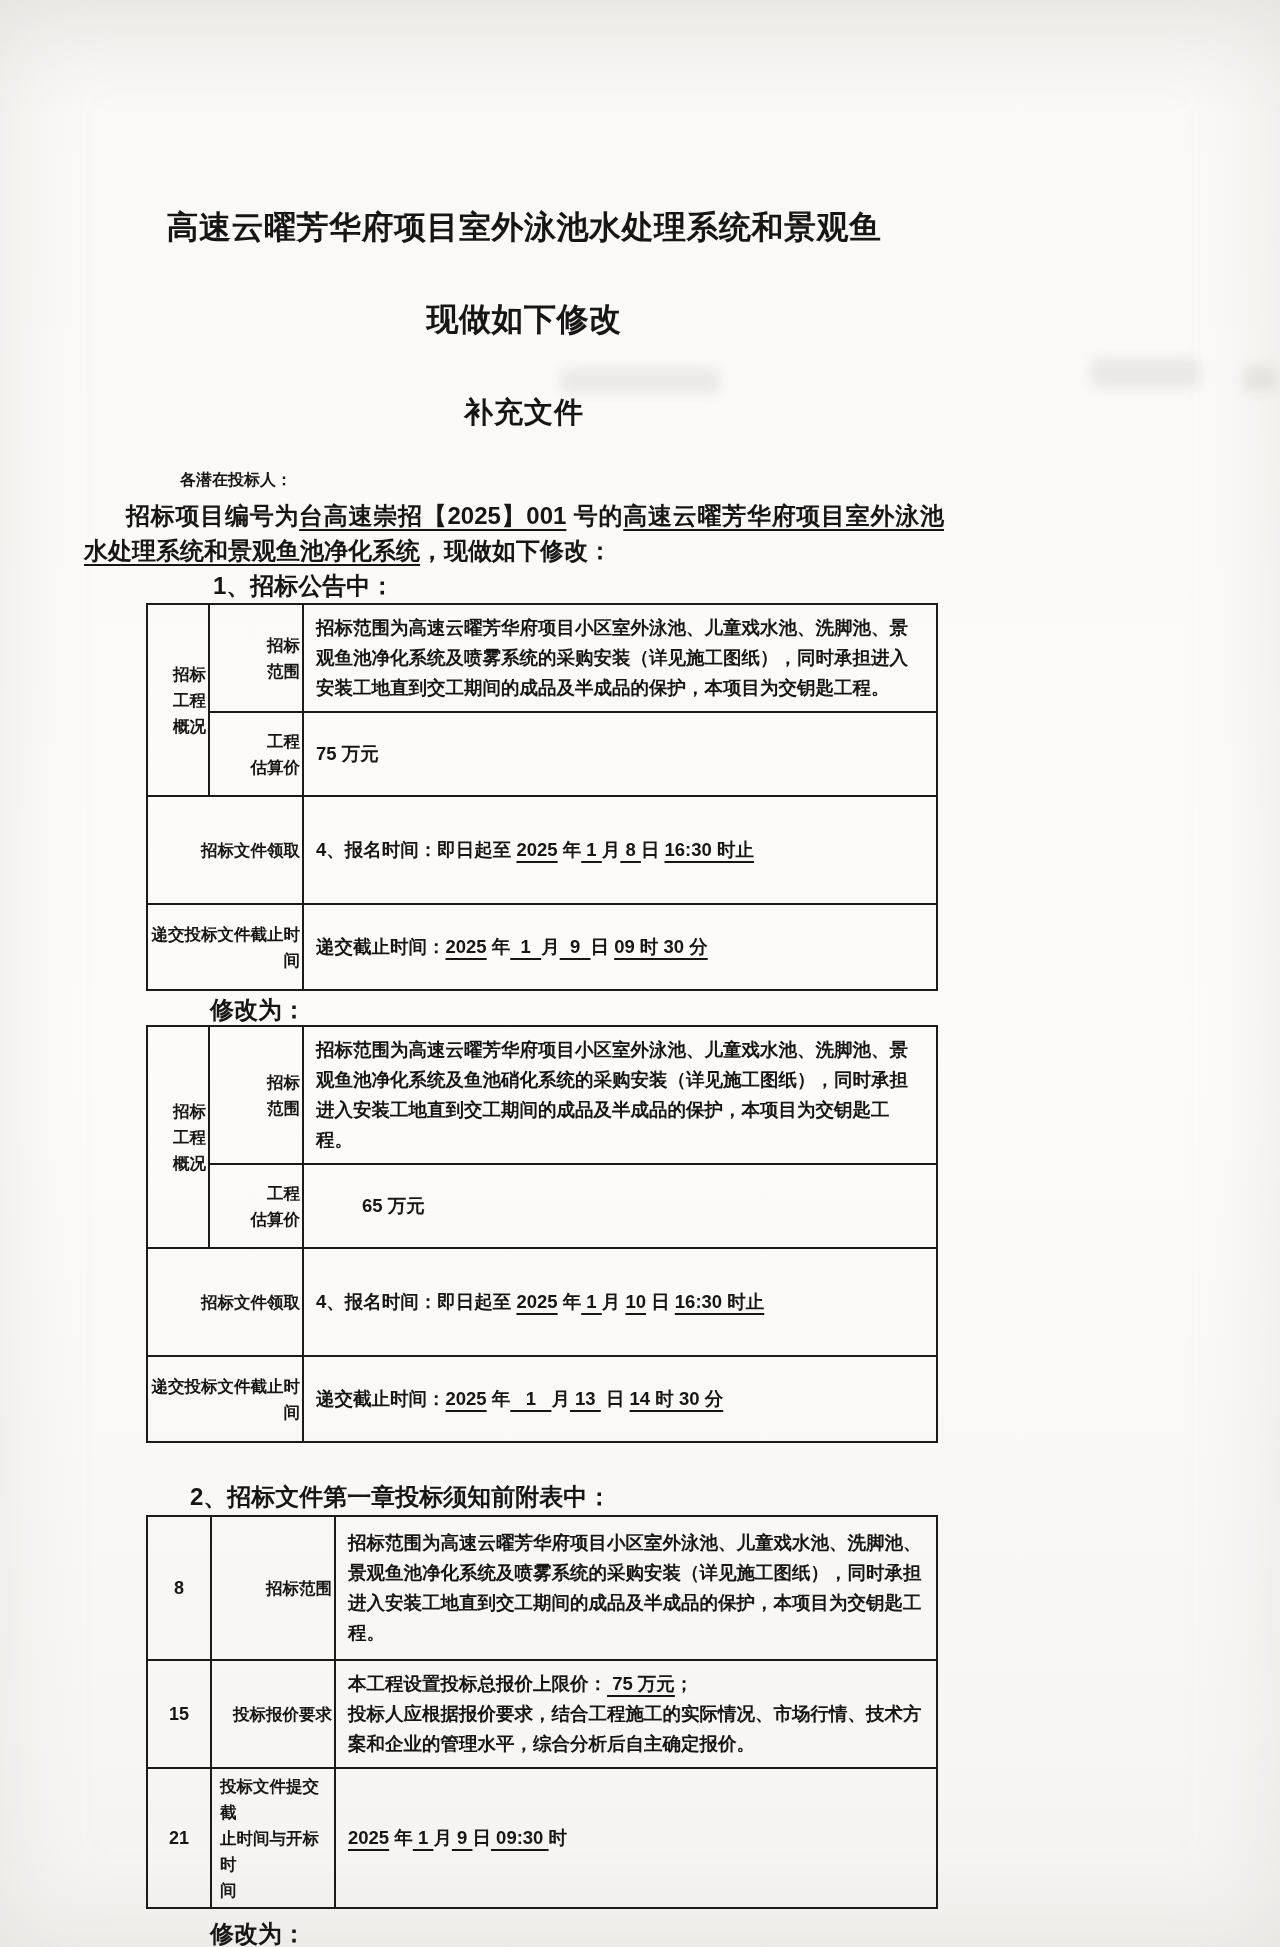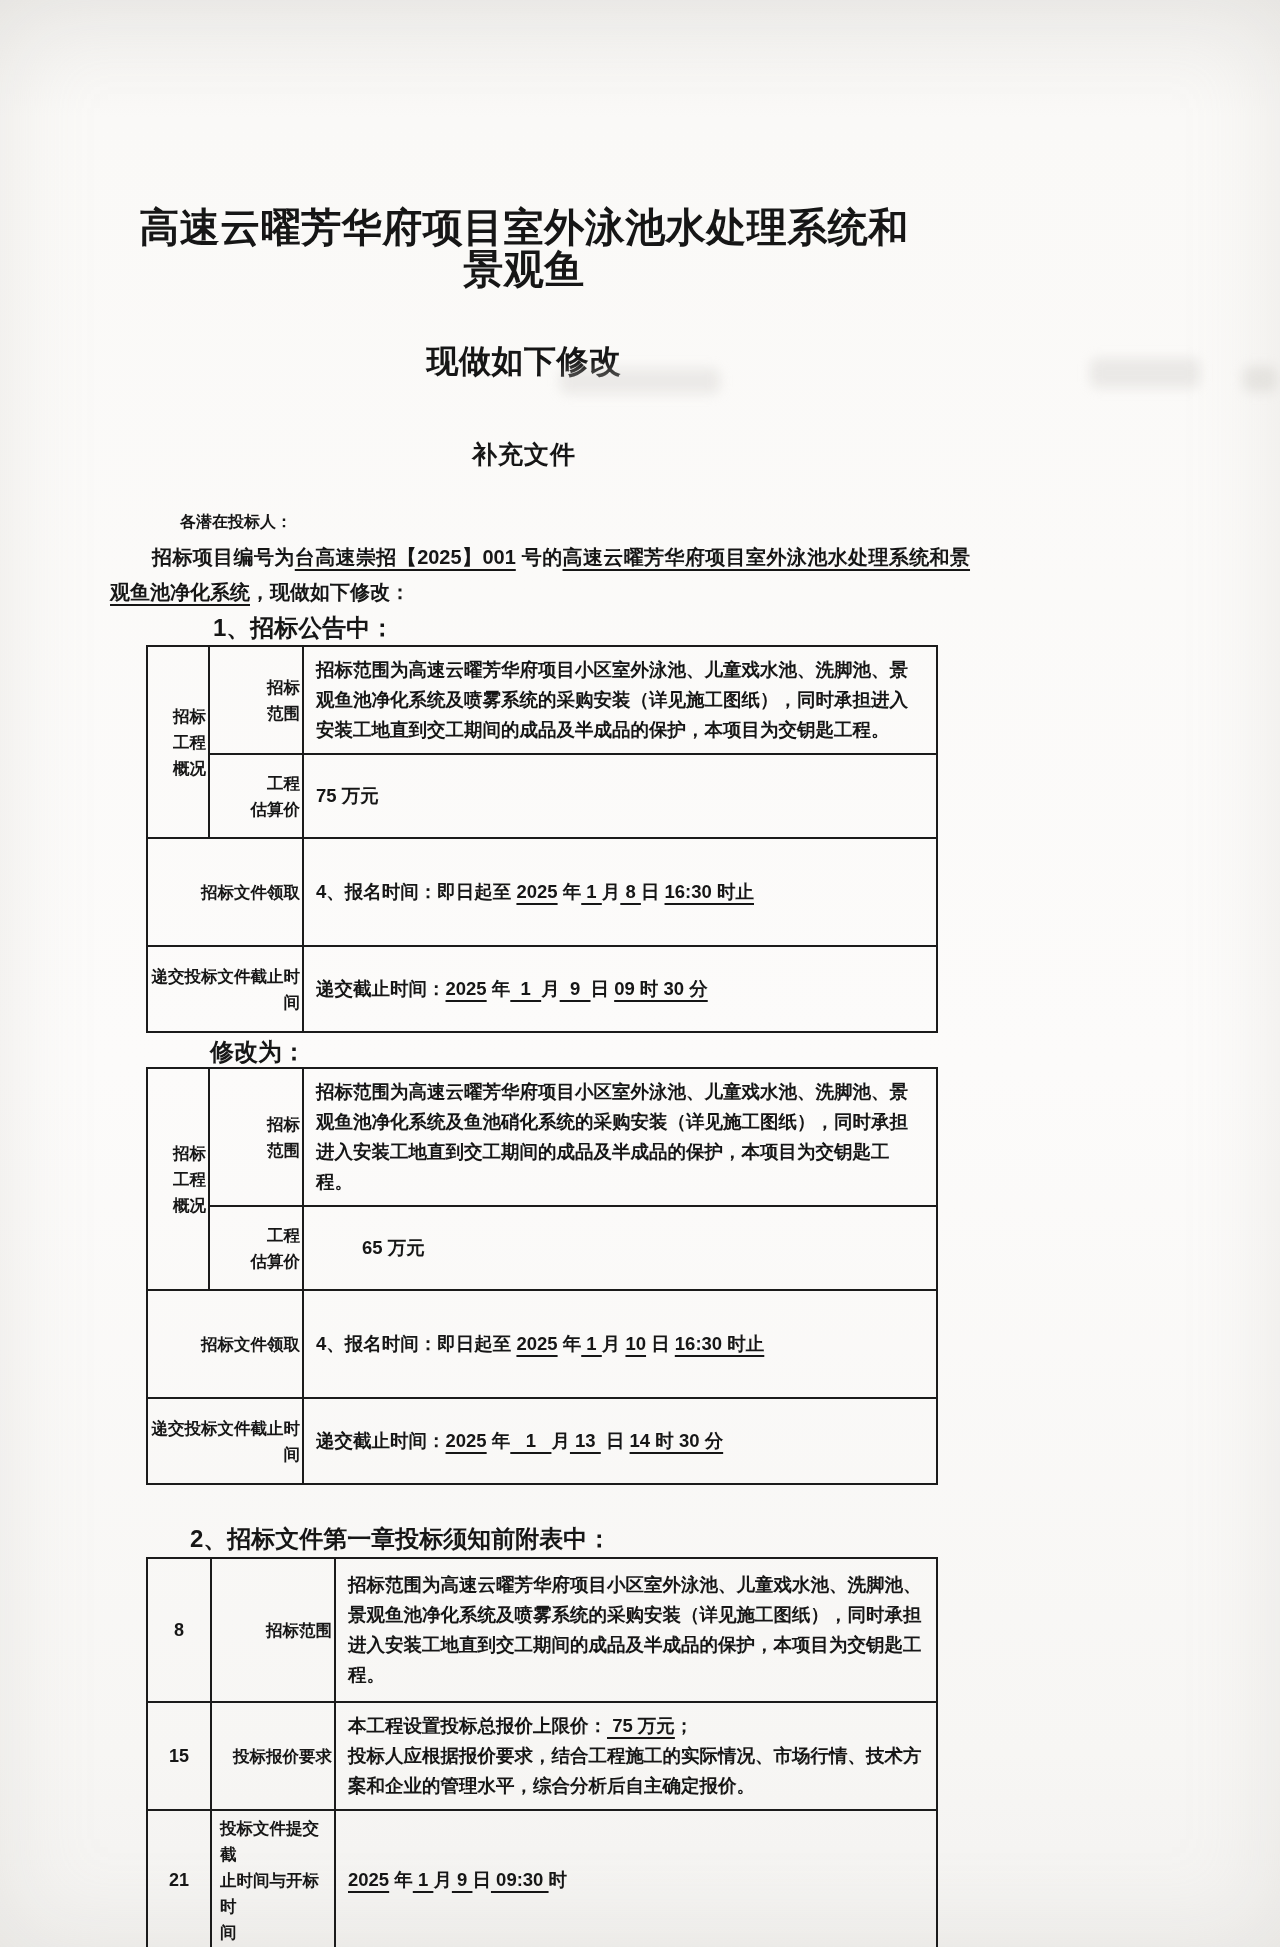--- a/index.html
+++ b/index.html
@@ -9,27 +9,27 @@
     color:#161616;
     background:linear-gradient(180deg,#f1f0ee 0%,#faf9f7 6%,#fcfbfa 55%,#f7f6f4 90%,#f3f2f0 100%);
     position:relative; overflow:hidden;
   }
   .page { position:relative; width:1280px; height:1947px; padding-top:206px; box-sizing:border-box;
           box-shadow:inset 0 0 90px rgba(190,186,180,.25); }
   .artifact { position:absolute; border-radius:8px; filter:blur(6px); pointer-events:none; }
 
   
   .title-wrap { width:800px; margin-left:124px; text-align:center; }
-  .t1 { font-size:40px; line-height:42px; font-weight:700; letter-spacing:.5px; }
+  .t1 { font-size:32px; line-height:42px; font-weight:700; letter-spacing:.5px; }
   .t2 { font-size:32px; line-height:42px; font-weight:700; margin-top:50px; letter-spacing:.5px; }
-  .sub { font-size:25px; line-height:36px; font-weight:700; margin-top:54px; letter-spacing:1px; }
+  .sub { font-size:29px; line-height:36px; font-weight:700; margin-top:54px; letter-spacing:1px; }
 
   
   .salutation { margin:32px 0 0 180px; font-size:16px; line-height:36px; font-weight:600; }
-  .intro { width:860px; margin-left:110px; font-size:20px; line-height:35px; font-weight:600;
+  .intro { width:860px; margin-left:84px; font-size:24px; line-height:35px; font-weight:600;
            text-indent:42px; text-align:justify; }
   .h-num { margin-left:213px; font-size:24px; line-height:35px; font-weight:700; }
   .modify { margin:4px 0 0 210px; font-size:24px; line-height:30px; font-weight:700; }
   .modify2 { margin-top:10px; }
   .sec2 { margin:36px 0 0 190px; font-size:24px; line-height:36px; font-weight:700; }
 
   
   .u { text-decoration:underline; text-decoration-thickness:2px; text-underline-offset:5px; }
   .pre span { white-space:pre-wrap;margin-top:32px; }
 

